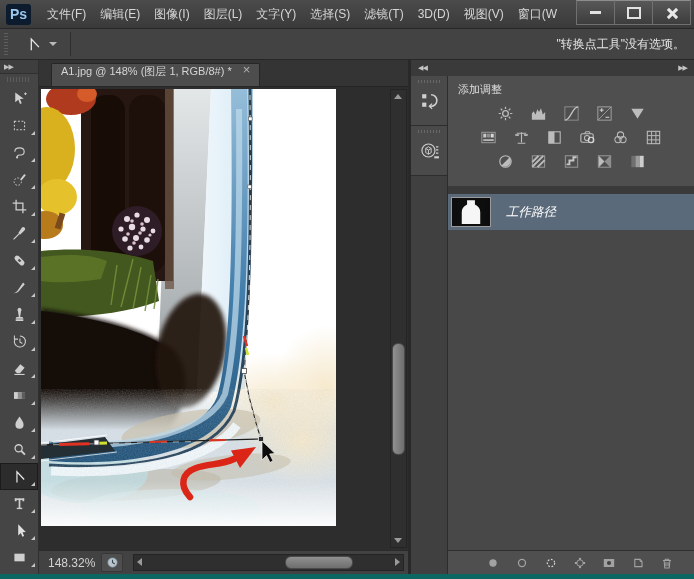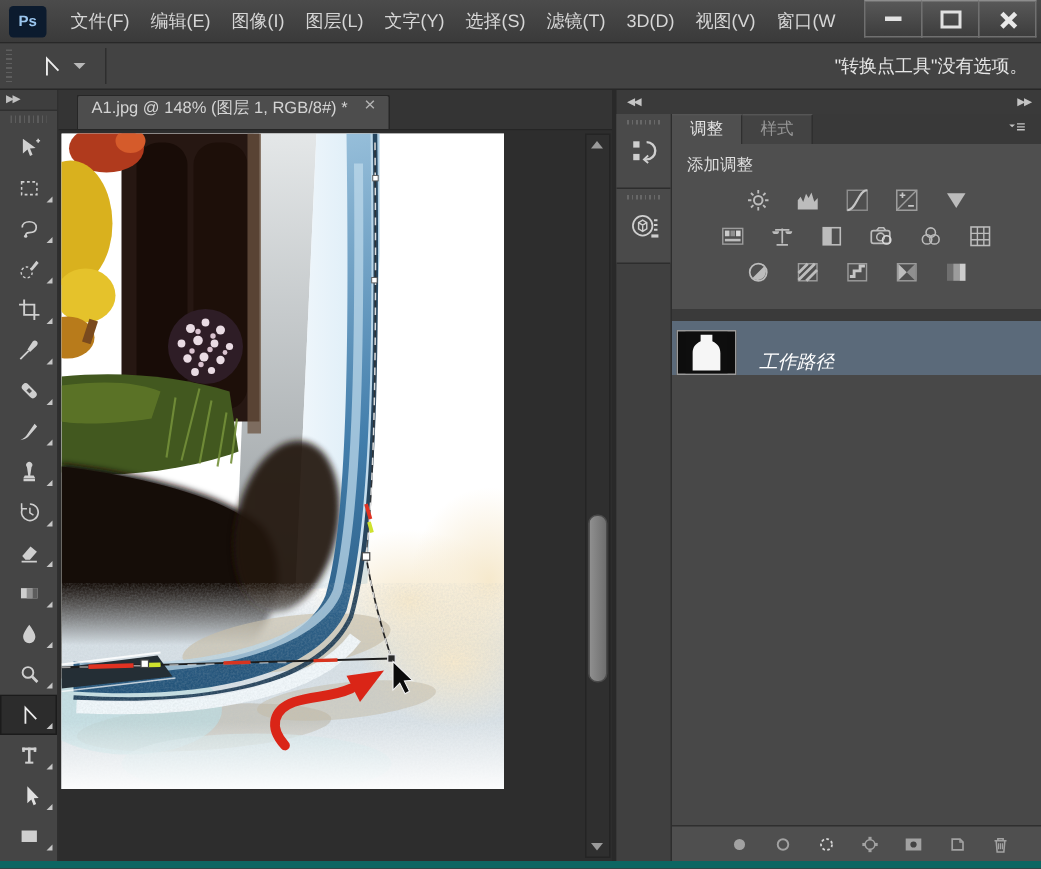--- a/index.html
+++ b/index.html
@@ -2,21 +2,21 @@
 <html><head>
 <meta charset="utf-8">
 <style>
   html,body{margin:0;padding:0}
   body{width:694px;height:579px;position:relative;background:#3d3d3d;overflow:hidden;
        font-family:"Liberation Sans",sans-serif;-webkit-font-smoothing:antialiased}
   
   .titlebar{height:28px;display:flex;align-items:center;background:linear-gradient(#4b4b4b,#3a3a3a);
             border-bottom:1px solid #282828;position:relative}
   .logo{width:25px;height:21px;margin:0 9px 0 6px;background:#0c1b2e;color:#9cc7ef;font-weight:bold;
-        font-size:10px;display:flex;align-items:center;justify-content:center;border-radius:3px;flex:none}
+        font-size:14px;display:flex;align-items:center;justify-content:center;border-radius:3px;flex:none}
   .menus{flex:1;display:flex;overflow:hidden;white-space:nowrap}
   .menu-item{padding:0 7px;font-size:12px;color:#d6d6d6;line-height:28px;flex:none}
   .win-controls{position:absolute;right:3px;top:0;display:flex;z-index:5}
   .win-btn{width:37px;height:23px;border:1px solid #707070;border-top-color:#8d8d8d;margin-left:-1px;
            background:linear-gradient(#585858,#3d3d3d);display:flex;align-items:center;justify-content:center}
   .wg{display:block;position:relative}
   .wg-minimize{width:11px;height:3px;background:#e2e2e2}
   .wg-maximize{width:10px;height:8px;border:2px solid #e2e2e2}
   .wg-close{width:12px;height:12px}
   .wg-close::before,.wg-close::after{content:"";position:absolute;left:5px;top:0;width:3px;height:13px;background:#e8e8e8}
@@ -84,21 +84,21 @@
   .ptab.active{background:#4f4f4f;color:#e2e2e2}
   .pmenu{position:absolute;right:6px;top:4px;width:20px;height:12px}
   .adj-group{background:#4f4f4f;flex:none}
   .adj-content{height:108px;padding-top:2px}
   .adj-label{font-size:11px;color:#dedede;padding:4px 0 2px 10px}
   .adj-row{display:flex;justify-content:center;gap:9px;margin:4px 0}
   .adj-icon{width:24px;height:20px;display:flex;align-items:center;justify-content:center}
   .group-gap{height:8px;background:#3a3a3a;flex:none}
   .paths-group{flex:1;display:flex;flex-direction:column;background:#4f4f4f;min-height:0}
   .paths-list{flex:1;background:#484848;overflow:hidden}
-  .path-row{height:36px;display:flex;align-items:flex-end}
+  .path-row{height:36px;display:flex;align-items:center}
   .path-row.selected{background:#5b6a7a}
   .path-thumb{width:40px;height:30px;margin-left:3px;border:1px solid #9a9a9a;background:#0d0d0d;
               display:flex;align-items:center;justify-content:center;box-sizing:border-box}
   .path-label{margin-left:15px;font-size:12.5px;color:#fff;font-style:italic;font-family:"Liberation Serif",serif}
   .paths-bottom{height:23px;border-top:1px solid #2f2f2f;background:#4f4f4f;display:flex;align-items:center;
                 padding-left:36px;gap:12px;flex:none}
   .pbtn{width:17px;height:17px;display:flex;align-items:center;justify-content:center}
   .bottom-edge{height:5px}
 </style>
 </head>
@@ -399,20 +399,36 @@
 <polygon points="215,358 190,361.5 199,379" fill="#da2517"></polygon>
 <path d="M221 352 L221 371 L225.5 366.5 L229 373.5 L232 371.8 L228.6 365 L234 364.5 Z" fill="#0b0b0b" stroke="#f5f5f5" stroke-width="0.7"></path>
 </svg>
       </div>
       <div class="vscroll">
         <span class="tri tri-up"></span>
         <span class="tri tri-dn"></span>
         <div class="vthumb"></div>
       </div>
     </div>
+    <div class="statusbar">
+      <span>148.32%</span>
+      <span class="status-icon-btn">
+        <span id="statusClock">
+            <svg viewBox="0 0 20 20" width="15" height="15" style="display:block">
+              <circle cx="10" cy="10" r="6.5" fill="#b9c4cc" stroke="#5a6a74" stroke-width="1"></circle>
+              <path d="M10 6.2 V10 L13 12" stroke="#39474f" stroke-width="1.4" fill="none"></path>
+            </svg>
+          </span>
+      </span>
+      <div class="hscroll">
+        <span class="htri htri-l"></span>
+        <span class="htri htri-r"></span>
+        <div class="hthumb"></div>
+      </div>
+    </div>
   </div>
 
   <div class="rightdock">
     <div class="dock-head">
       <span>◀◀</span>
       <span>▶▶</span>
     </div>
     <div class="dock-body">
       <div class="iconstrip" id="iconstrip">
           <div class="strip-btn">
@@ -433,30 +449,20 @@
                 <circle cx="9" cy="10" r="6.2" fill="none" stroke="#cfcfcf" stroke-width="1.1"></circle>
                 <path d="M6.4 8 L9 6.4 L11.6 8 V12 L9 13.6 L6.4 12 Z M6.4 8 L9 9.6 L11.6 8 M9 9.6 V13.6" fill="none" stroke="#cfcfcf" stroke-width="0.9"></path>
                 <path d="M16.2 6.5 h2.2 M16.2 9.5 h2.2 M16.2 12.5 h2.2" stroke="#cfcfcf" stroke-width="1.2"></path>
                 <rect x="14.5" y="15.5" width="4.5" height="2" fill="#cfcfcf"></rect>
               </svg>
             </span>
           </div>
         </div>
       <div class="panels">
         <div class="adj-group">
-          <div class="ptabs" id="adjTabs">
-              <div class="ptab active">调整</div>
-              <div class="ptab">样式</div>
-              <span class="pmenu">
-                <svg viewBox="0 0 20 20" width="20" height="13" style="display:block">
-                  <path d="M2 4.5 L5 7.5 L8 4.5 Z" fill="#c4c4c4"></path>
-                  <path d="M10 4 h8 M10 7 h8 M10 10 h8" stroke="#c4c4c4" stroke-width="1.4"></path>
-                </svg>
-              </span>
-            </div>
           <div class="adj-content">
             <div class="adj-label">添加调整</div>
             <div id="adjRows">
                 <div class="adj-row">
                   <div class="adj-icon">
                     <svg viewBox="0 0 20 20" width="19" height="19" style="display:block">
                       <circle cx="10" cy="10" r="3" fill="none" stroke="#bcbcbc" stroke-width="1.4"></circle>
                       <g stroke="#bcbcbc" stroke-width="1.3">
                         <path d="M10 2.8 v2.4 M10 14.8 v2.4 M2.8 10 h2.4 M14.8 10 h2.4 M4.9 4.9 l1.7 1.7 M13.4 13.4 l1.7 1.7 M15.1 4.9 l-1.7 1.7 M6.6 13.4 l-1.7 1.7"></path>
                       </g>

